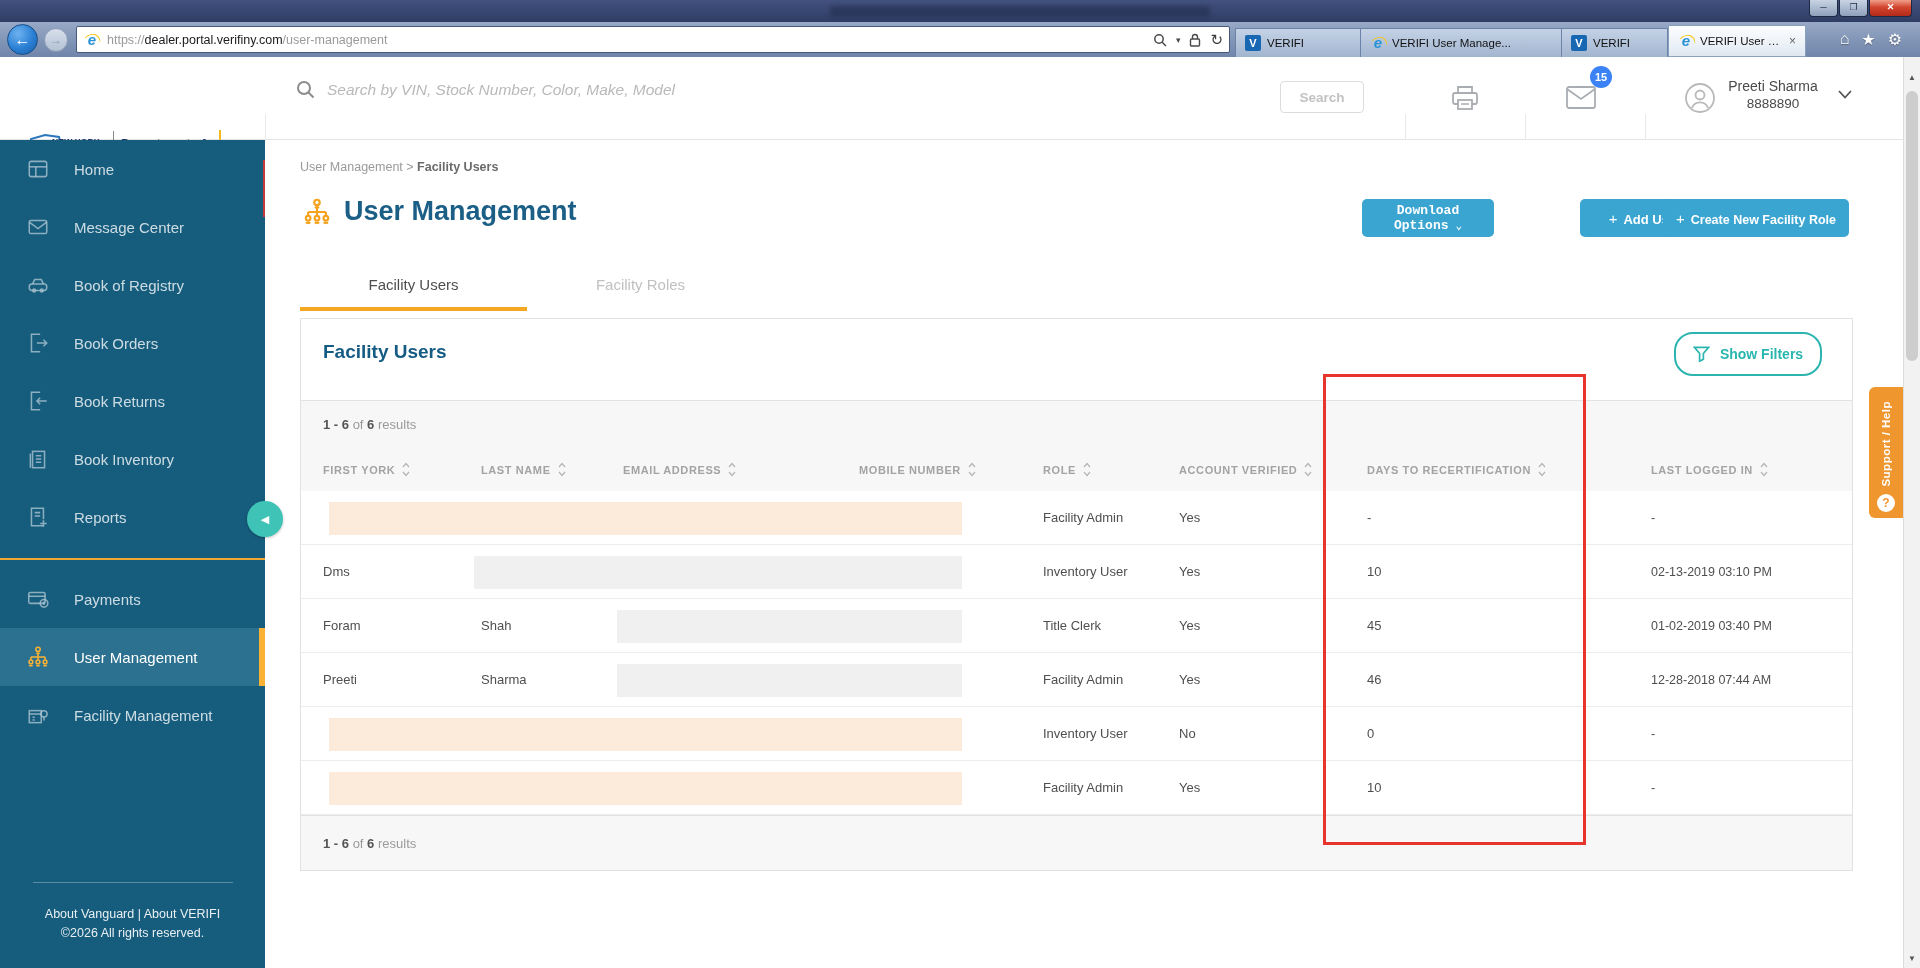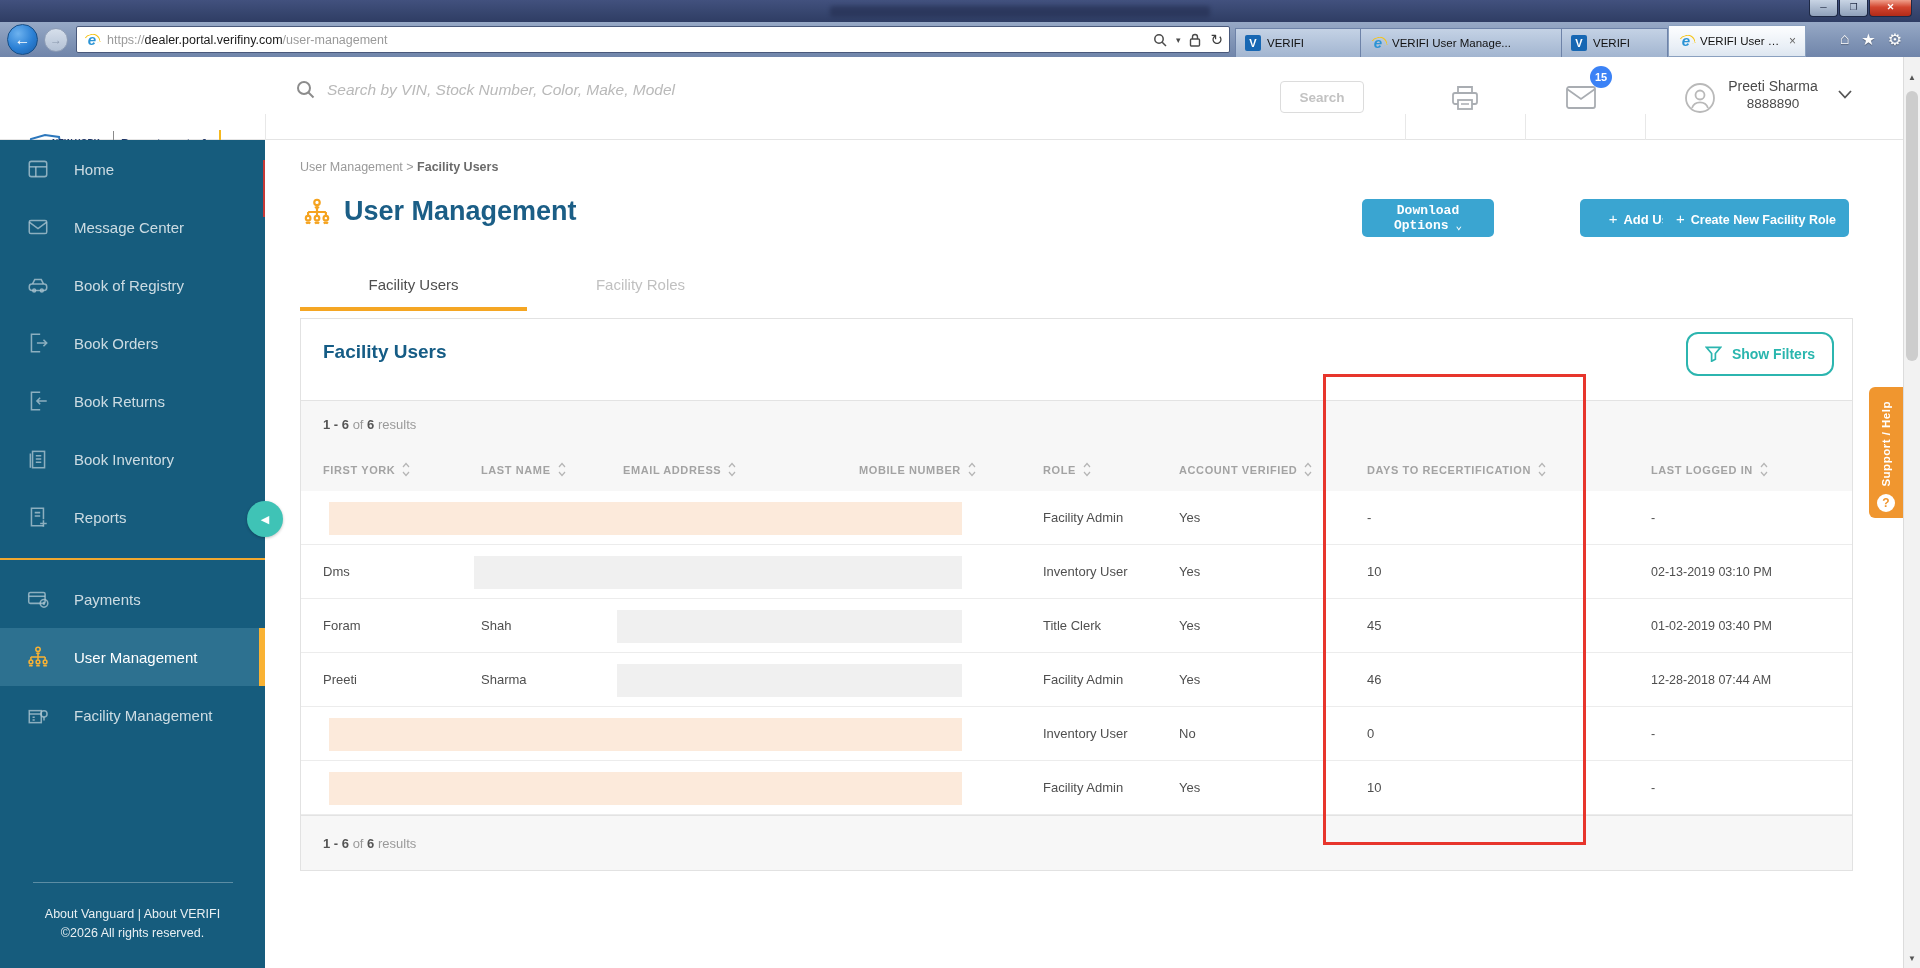--- a/index.html
+++ b/index.html
@@ -126,22 +126,22 @@
   .page-tabs { position:absolute; left:300px; top:276px; display:flex; }
   .ptab { width:227px; text-align:center; font-size:15px; color:#c0c0c0; padding-bottom:18px; position:relative; }
   .ptab.active { color:#4f4f4f; }
   .ptab.active::after { content:""; position:absolute; left:0; bottom:0; width:100%; height:4px; background:#f5a623; }
 
   
   .card { position:absolute; left:300px; top:318px; width:1553px; height:553px;
     background:#fff; border:1px solid #e2e2e2; }
   .card-title { position:absolute; left:22px; top:22px; font-size:19px; font-weight:bold; color:#155c85; }
   .show-filters { position:absolute; left:1373px; top:13px; width:148px; height:44px;
-    background:#fff; border:2px solid #2cb5af; border-radius:12px; color:#29b6ae;
-    font-size:14px; font-weight:bold; display:flex; align-items:center; justify-content:center; gap:10px;margin-left:12px; }
+    background:#fff; border:2px solid #2cb5af; border-radius:19px; color:#29b6ae;
+    font-size:14px; font-weight:bold; display:flex; align-items:center; justify-content:center; gap:10px; }
   .results-band { position:absolute; left:0; top:81px; width:1551px; height:48px;
     background:#f7f7f7; border-top:1px solid #e3e3e3; font-size:13px; color:#9a9a9a;
     display:flex; align-items:center; padding-left:22px; }
   .results-band b { color:#555; }
   .grid-row { display:grid; grid-template-columns:158px 142px 236px 184px 136px 188px 284px 1fr; }
   .grid-row > div { padding-left:22px; display:flex; align-items:center; }
   .cols-band { position:absolute; left:0; top:129px; width:1551px; height:43px; background:#f7f7f7; }
   .col-h { font-size:11px; font-weight:bold; color:#a3a3a3; letter-spacing:.6px; gap:7px; }
   .sort-ic { display:block; }
   .tbody { position:absolute; left:0; top:172px; width:1551px; }

